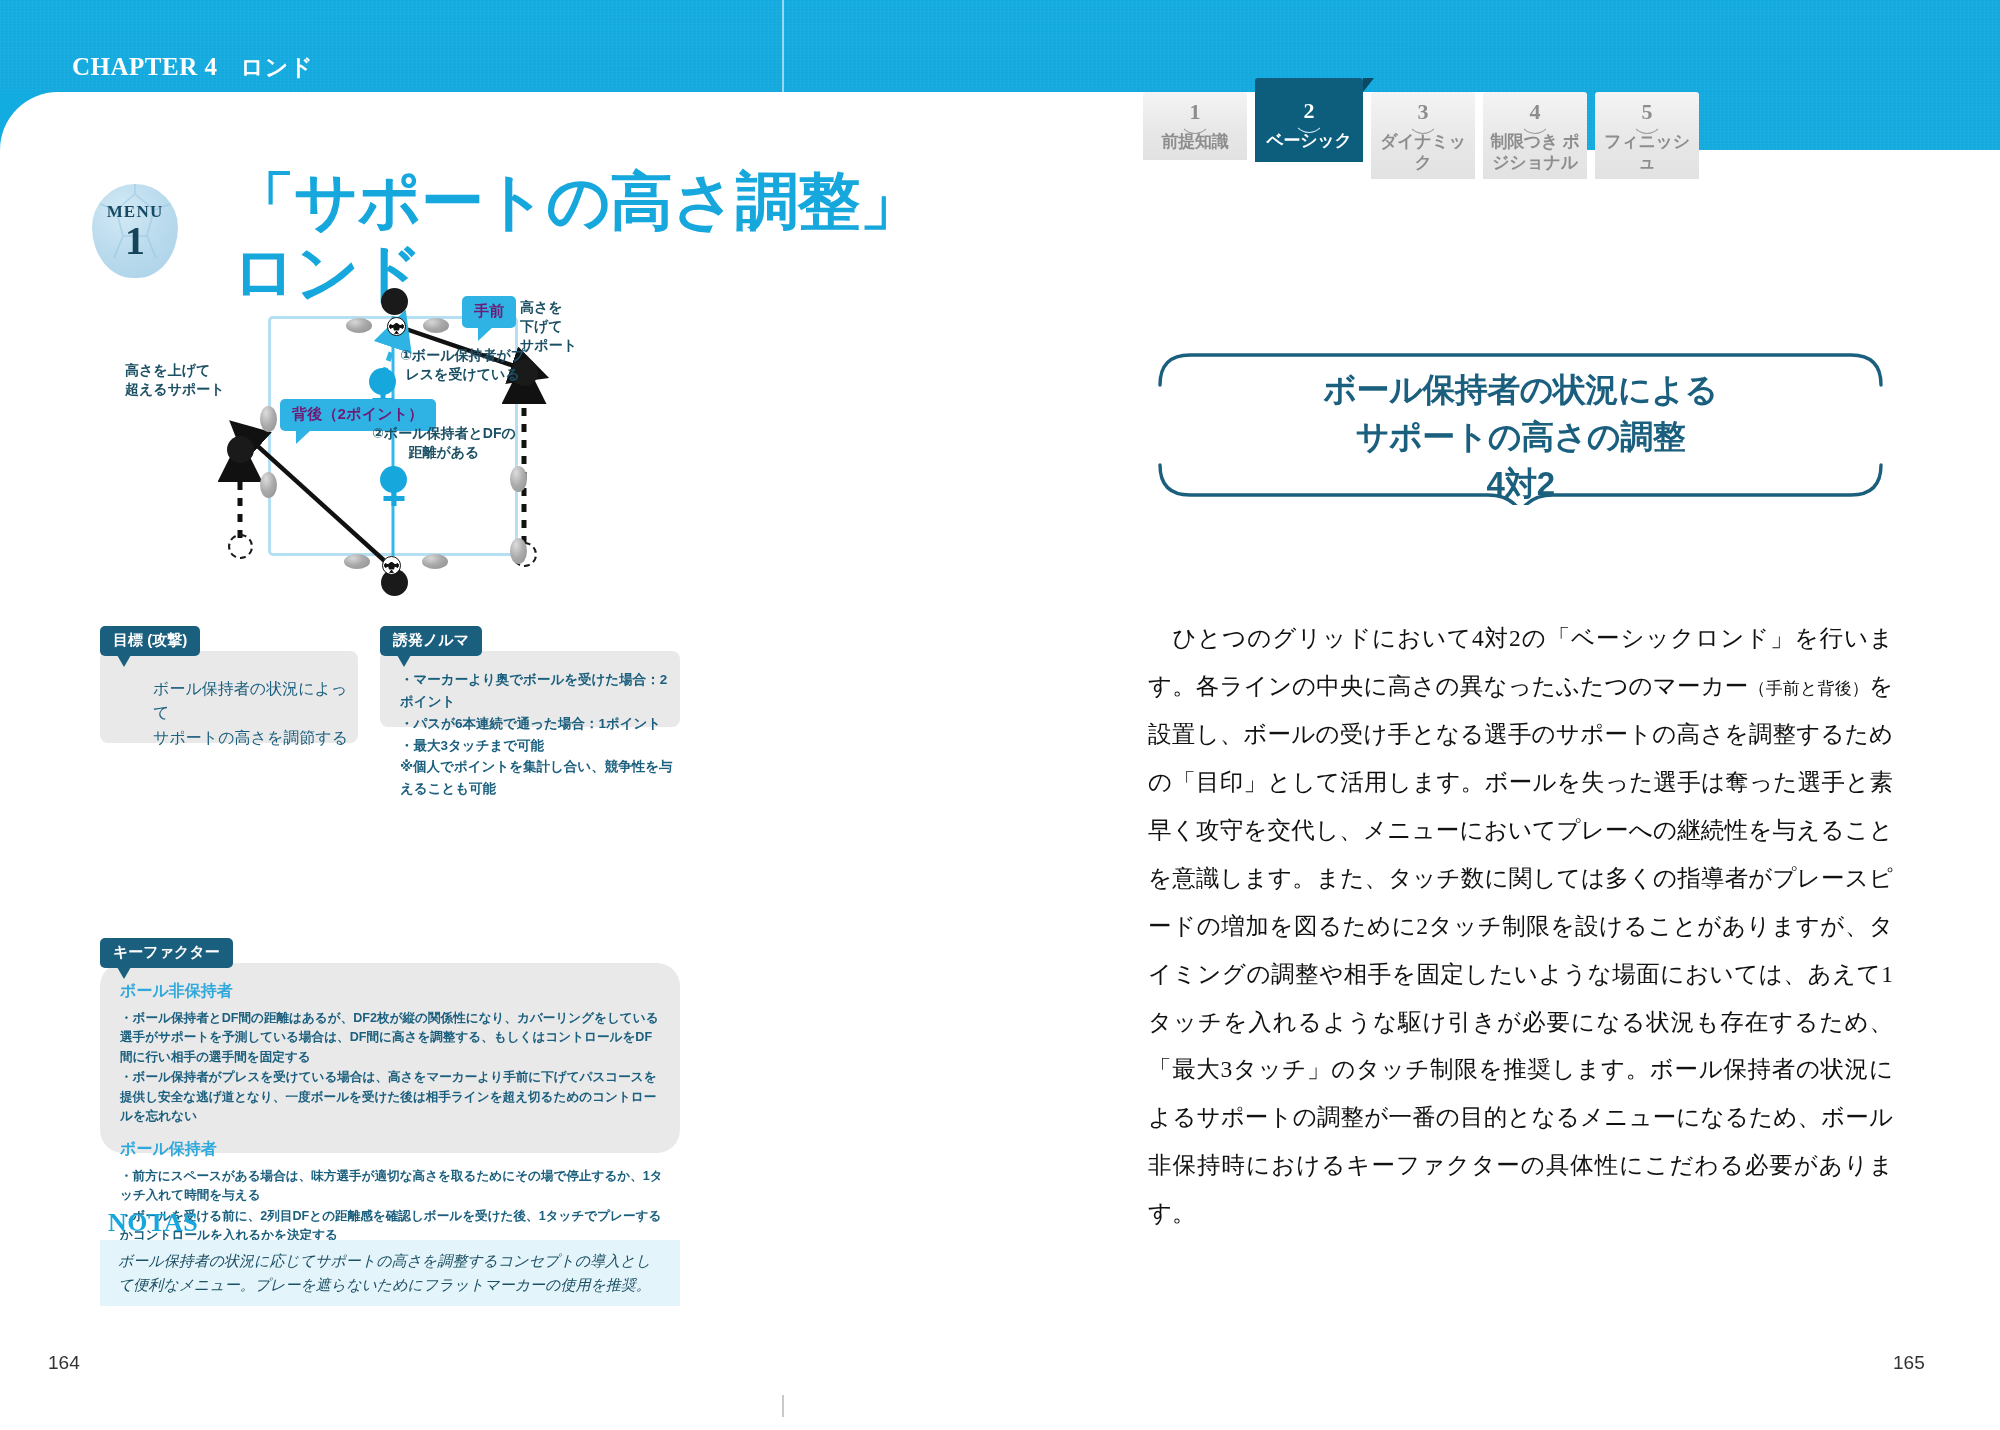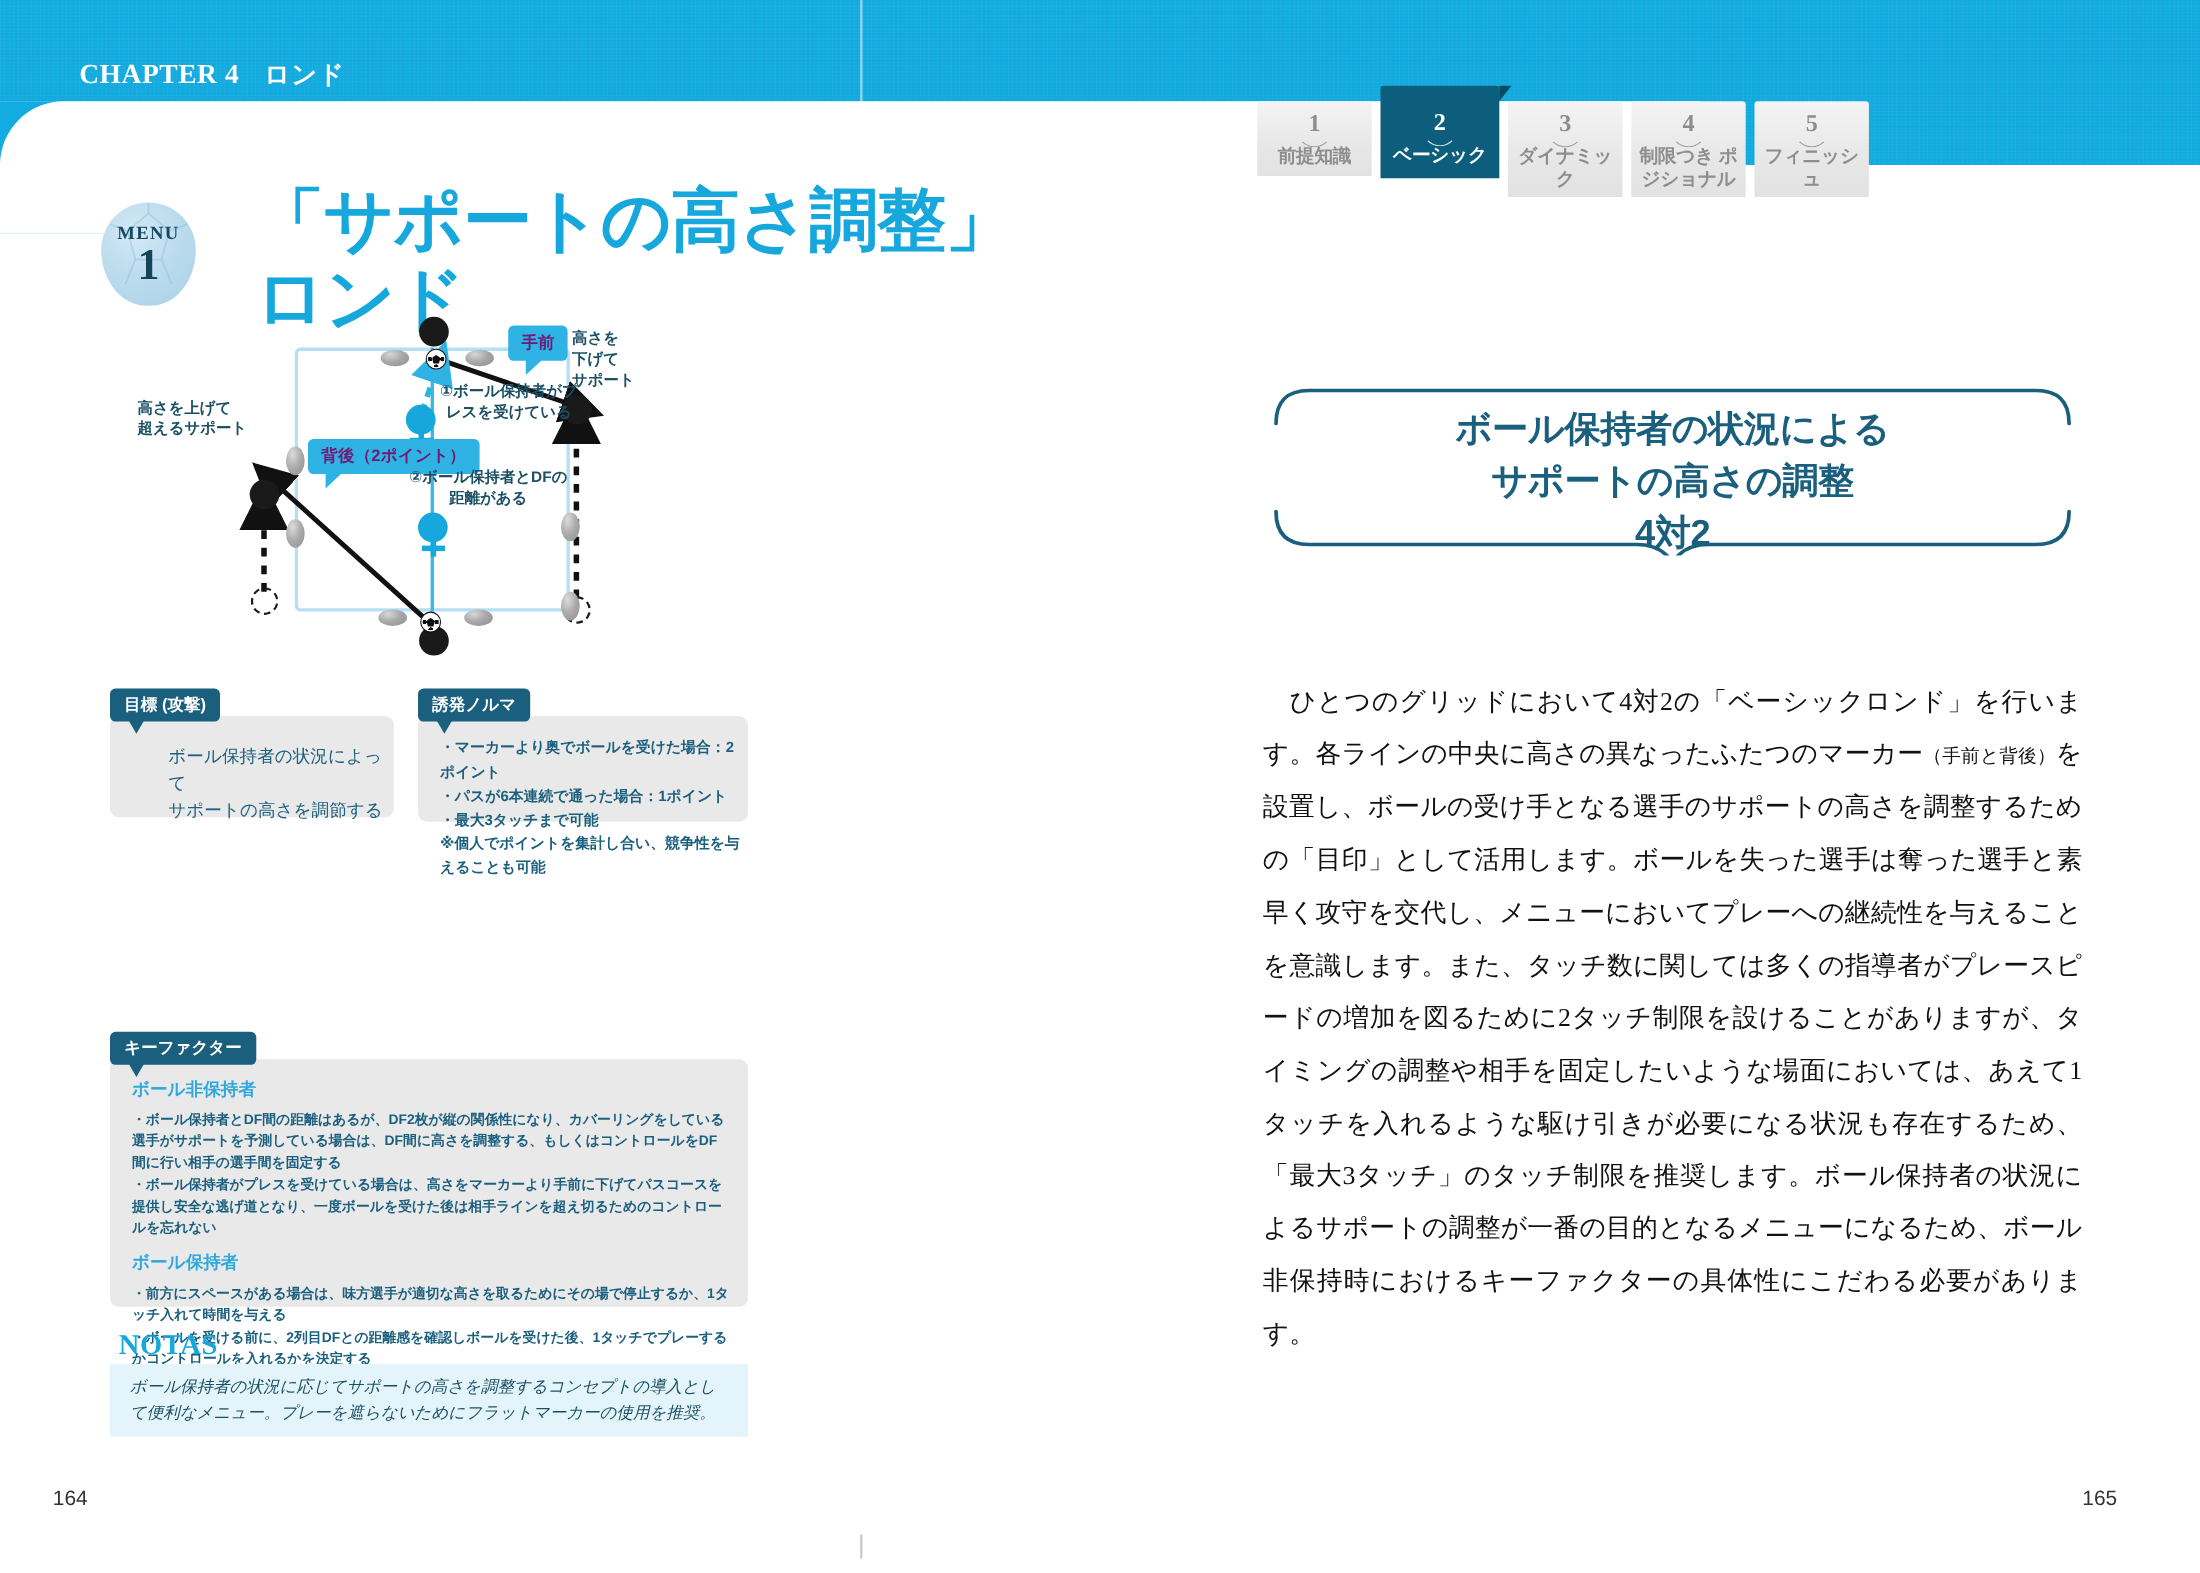--- a/index.html
+++ b/index.html
@@ -449,29 +449,29 @@
 距離がある</div>
   </div>
 
   <div class="tag" style="left:100px; top:626px;padding-left:13px;">目標 (攻撃)</div>
   <div class="graybox" style="left:100px; top:651px; width:258px; height:92px;">
     <div class="obj-text">ボール保持者の状況によって
 サポートの高さを調節する</div>
   </div>
 
   <div class="tag" style="left:380px; top:626px;">誘発ノルマ</div>
-  <div class="graybox" style="left:380px; top:651px; width:300px; height:96px;">
+  <div class="graybox" style="left:380px; top:651px; width:300px; height:76px;">
     <div class="norm-text">・マーカーより奥でボールを受けた場合：2ポイント
 ・パスが6本連続で通った場合：1ポイント
 ・最大3タッチまで可能
 ※個人でポイントを集計し合い、競争性を与えることも可能</div>
   </div>
 
   <div class="tag" style="left:100px; top:938px;">キーファクター</div>
-  <div class="graybox" style="left:100px; top:963px; width:580px; height:225px;">
+  <div class="graybox" style="left:100px; top:963px; width:580px; height:190px;border-radius:23px;">
     <div class="kf-body">
       <span class="kf-sub">ボール非保持者</span>
       <p>・ボール保持者とDF間の距離はあるが、DF2枚が縦の関係性になり、カバーリングをしている選手がサポートを予測している場合は、DF間に高さを調整する、もしくはコントロールをDF間に行い相手の選手間を固定する</p>
       <p>・ボール保持者がプレスを受けている場合は、高さをマーカーより手前に下げてパスコースを提供し安全な逃げ道となり、一度ボールを受けた後は相手ラインを超え切るためのコントロールを忘れない</p>
       <div class="kf-gap"></div>
       <span class="kf-sub">ボール保持者</span>
       <p>・前方にスペースがある場合は、味方選手が適切な高さを取るためにその場で停止するか、1タッチ入れて時間を与える</p>
       <p>・ボールを受ける前に、2列目DFとの距離感を確認しボールを受けた後、1タッチでプレーするかコントロールを入れるかを決定する</p>
       <p>・受け手に対して、相手のプレスがかかっている方向とは逆の足にパスを送る</p>
     </div>

